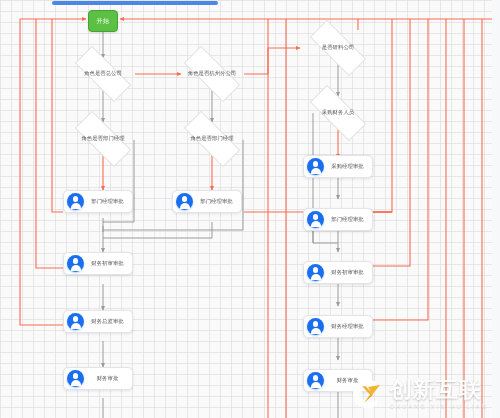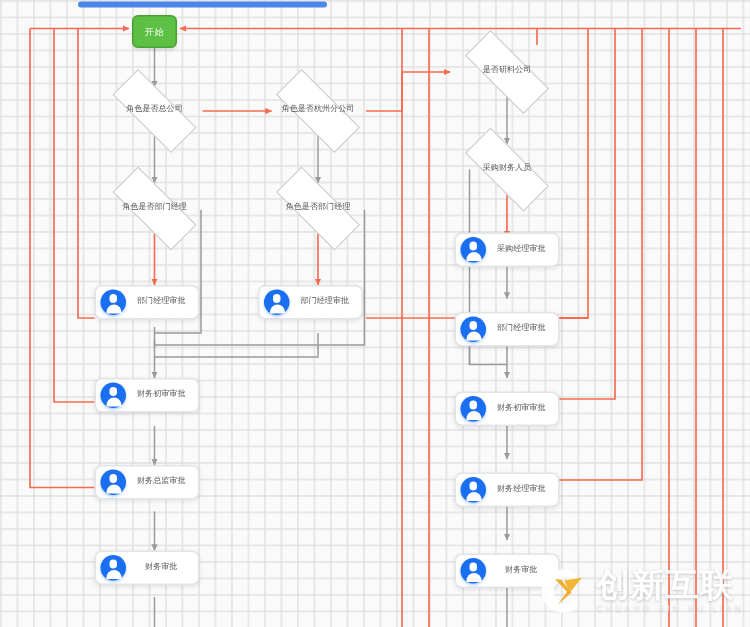--- a/index.html
+++ b/index.html
@@ -2,27 +2,28 @@
 <html><head>
 <meta charset="utf-8">
 <style>
   html,body{margin:0;padding:0;}
   body{
     width:500px;height:418px;overflow:hidden;
     font-family:"Liberation Sans","DejaVu Sans",sans-serif;
     background:#f7f8fa;
   }
   #canvas{
-    position:relative;width:500px;height:418px;overflow:hidden;
+    position:relative;width:452px;height:418px;overflow:hidden;
     background-color:#fafafa;
     background-image:
       linear-gradient(to right, rgba(221,221,221,.65) 1px, transparent 1px),
       linear-gradient(to bottom, rgba(221,221,221,.65) 1px, transparent 1px);
     background-size:11px 11px;
     background-position:0 0;
+    padding-left:40px;
   }
   
   #topbar{
     position:absolute;left:52px;top:1px;width:166px;height:4px;
     background:#4a87e8;border-radius:2px;z-index:40;
   }
   
   svg.layer{position:absolute;left:0;top:0;width:500px;height:418px;overflow:visible;}
   #wires{z-index:5;}
   

